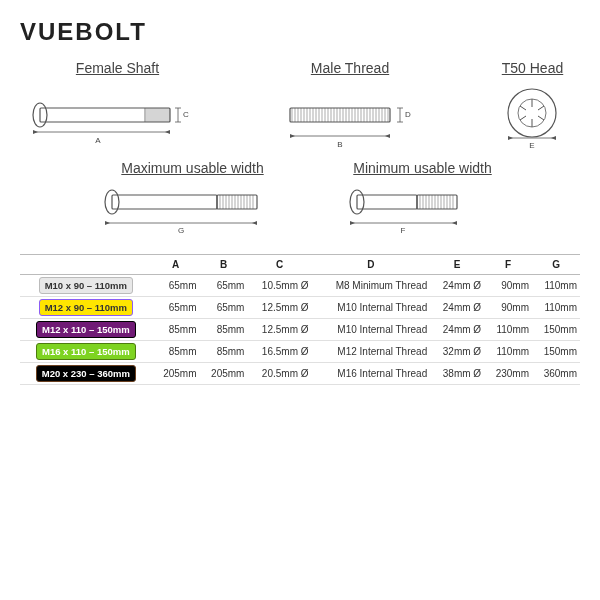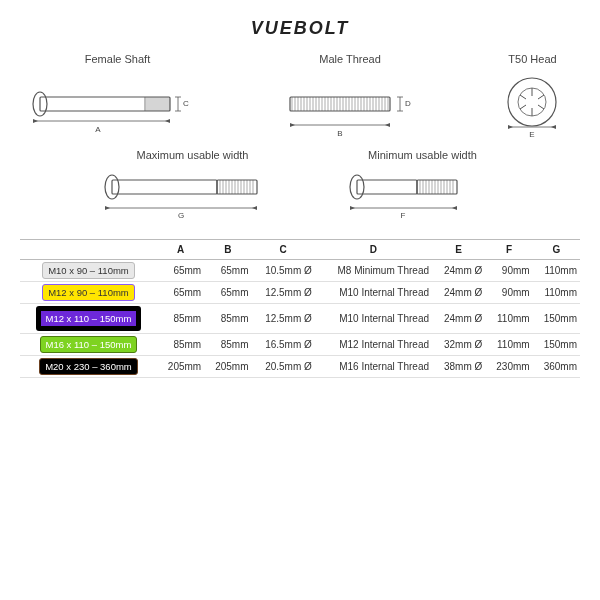--- a/index.html
+++ b/index.html
@@ -13,45 +13,45 @@
       overflow: hidden;
     }
     .page {
       width: 600px;
       height: 600px;
       padding: 18px 20px 10px 20px;
       display: flex;
       flex-direction: column;
     }
     .title {
-      text-align: center;
-      font-size: 18px;
+      text-align: left;
+      font-size: 24px;
       font-weight: bold;
       letter-spacing: 2px;
       margin-bottom: 14px;
       color: #222;
-      font-style: italic;
     }
     .diagrams-row {
       display: flex;
       justify-content: space-between;
       align-items: flex-start;
       margin-bottom: 10px;
       padding: 0 10px;
     }
     .diagram-section {
       display: flex;
       flex-direction: column;
       align-items: center;
     }
     .diagram-label {
-      font-size: 11px;
+      font-size: 14px;
       color: #444;
       margin-bottom: 4px;
       text-align: right;
+      text-decoration: underline;
     }
     
     .diagrams-row svg {
       display: block;
     }
     .second-row {
       display: flex;
       justify-content: center;
       gap: 60px;
       margin-bottom: 14px;
@@ -86,27 +86,27 @@
     }
     tbody tr td:first-child {
       text-align: center;
       padding: 2px 4px;
     }
     .badge {
       display: inline-block;
       padding: 2px 5px;
       border-radius: 3px;
       font-size: 9.5px;
-      font-weight: normal;
+      font-weight: bold;
       white-space: nowrap;
       color: #333;
     }
     .badge-gray { background: #e8e8e8; border: 1px solid #bbb; }
     .badge-yellow { background: #ffe500; border: 1px solid #8b5cf6; }
-    .badge-orange { background: #6d28d9; border: 5px solid #000000; color: #fff; }
+    .badge-orange { background: #701a75; border: 1px solid #000000; color: #fff; }
     .badge-green { background: #7ed321; border: 1px solid #4d7c0f; color: #fff; }
     .badge-cyan { background: #4ecdc4; border: 1px solid #2aaca3; color: #fff; }
     .badge-brown { background: #000000; border: 1px solid #6b4020; color: #fff; }
   </style>
 </head>
 <body>
 
 <div class="page">
 
   <div class="title">VUEBOLT</div>

